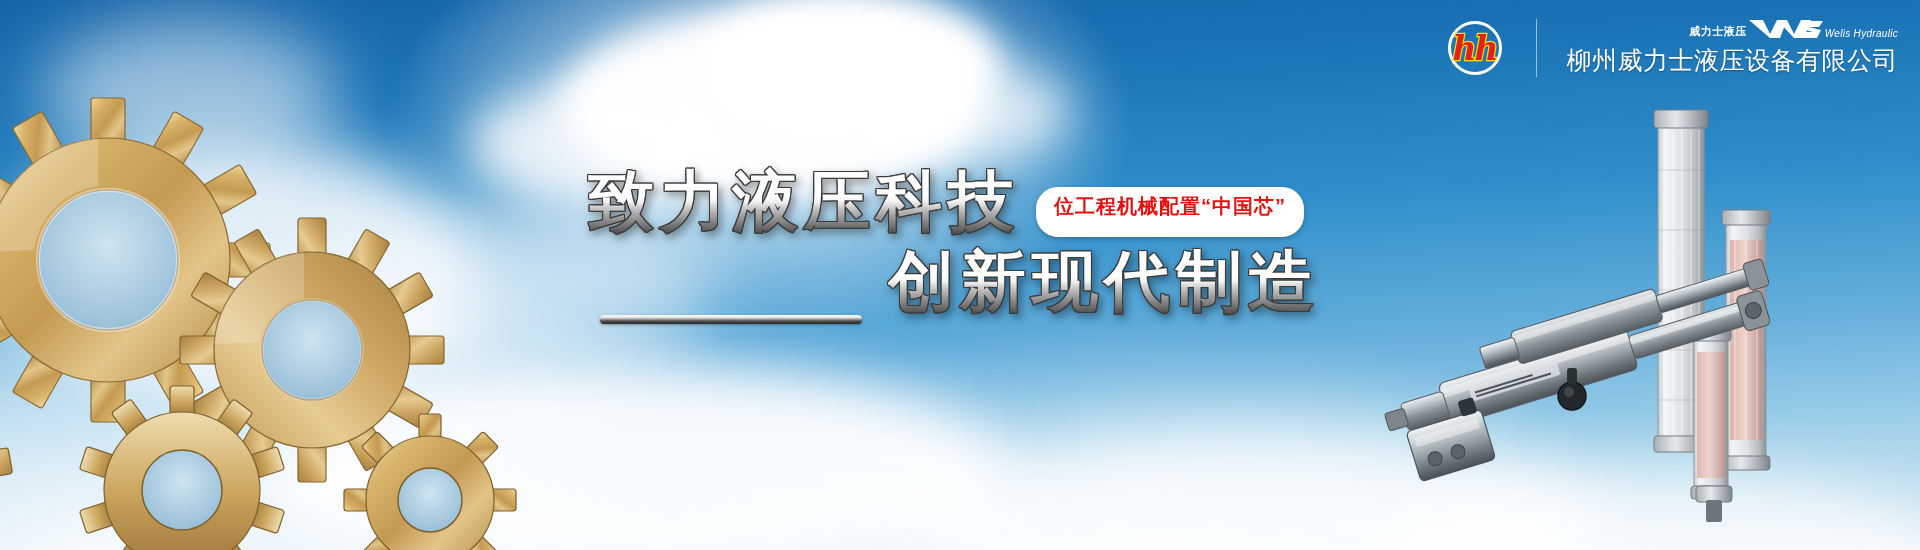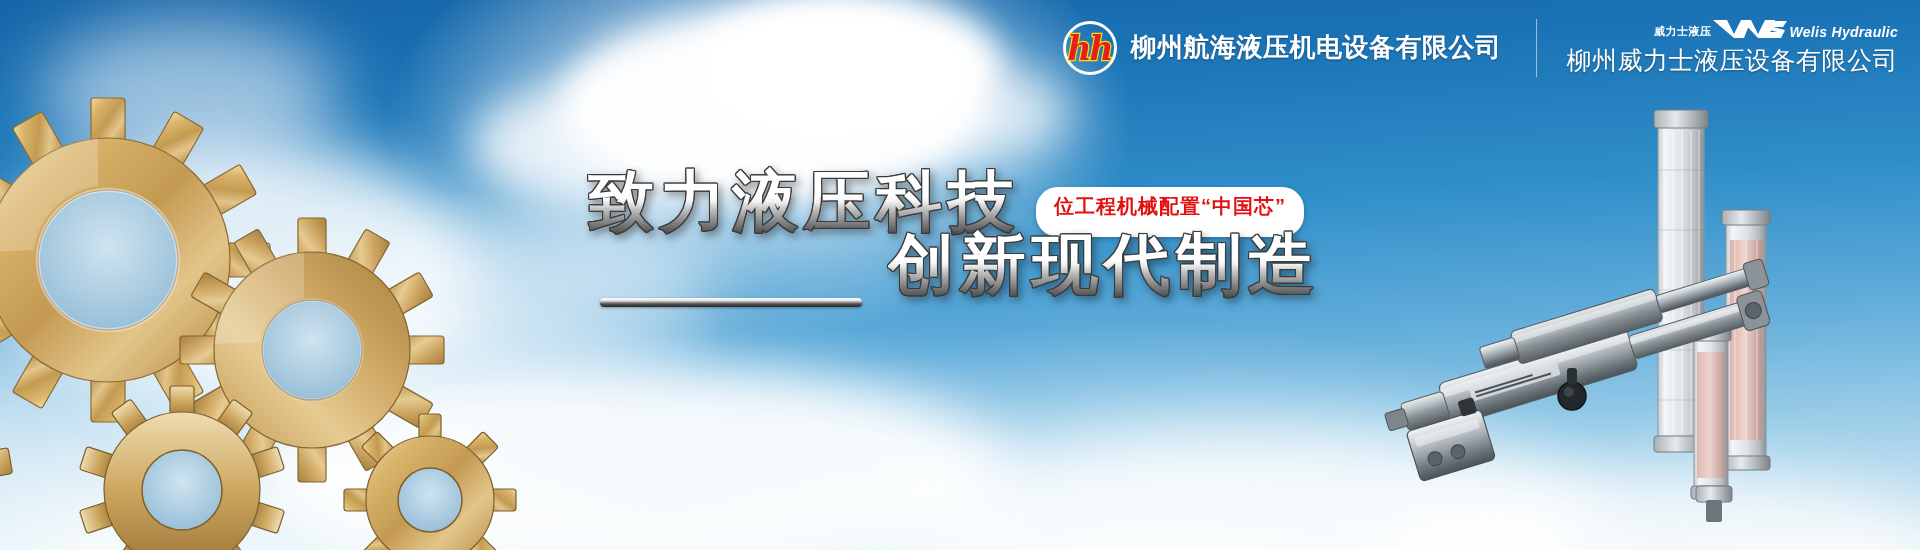--- a/index.html
+++ b/index.html
@@ -74,37 +74,37 @@
   }
 
   .divider-v {
     width:1px; height:58px; background:rgba(255,255,255,.55);
     margin:0 26px 0 0;
   }
 
   .logo-right { text-align:center; padding-left:4px; }
   .welis-mark { display:flex; align-items:flex-end; justify-content:flex-end; height:22px; margin-bottom:4px; }
   .welis-cn { color:#fff; font-size:11px; font-weight:700; letter-spacing:.5px; line-height:1; padding-bottom:3px; }
-  .welis-en { color:#fff; font-size:14px; font-weight:700; font-style:italic; letter-spacing:.3px; line-height:1; padding-bottom:1px; }
+  .welis-en { color:#fff; font-size:10px; font-weight:400; font-style:italic; letter-spacing:.3px; line-height:1; padding-bottom:1px; }
   .co-name2 {
     color:#fff; font-size:25px; font-weight:400;
     letter-spacing:.5px; white-space:nowrap;
     text-shadow:0 1px 2px rgba(0,0,0,.35);
   }
 
   
   .headline { position:absolute; left:0; top:0; width:1592px; height:550px; pointer-events:none; }
 
   .hl-line1 {
     position:absolute; left:588px; top:166px;
     display:flex; align-items:center; gap:16px;
     pointer-events:auto;
   }
   .hl-line2 {
-    position:absolute; left:600px; top:229px;
+    position:absolute; left:600px; top:246px;
     display:flex; align-items:center; gap:26px;
     pointer-events:auto;
   }
 
   .metal {
     font-size:66px; font-weight:700;
     letter-spacing:6px;
     line-height:1.08;
     background:linear-gradient(180deg,#ffffff 0%, #ffffff 42%, #f2f2f2 50%, #bdbdbd 62%, #8e8e8e 76%, #5f5f5f 90%, #3c3c3c 100%);
     -webkit-background-clip:text; background-clip:text;
@@ -477,21 +477,20 @@
       </g>
     </svg>
   </div>
 
   <div class="logos">
 
     <div class="logo-left">
       <div class="hh-mark">
         <span>hh</span>
       </div>
-      <div class="co-name">柳州航海液压机电设备有限公司</div>
     </div>
 
     <div class="divider-v"></div>
 
     <div class="logo-right">
       <div class="welis-mark">
         <span class="welis-cn">威力士液压</span>
         <svg width="78" height="22" viewBox="0 0 78 22">
           <path d="M2,2 L16,2 L23,16 L30,2 L40,2 L33,20 L23,20 Z M30,2 L40,2 L47,16 L54,2 L64,2 L57,20 L47,20 Z" fill="#fff"></path>
           <path d="M58,3 L76,3 L72,9 L62,9 L74,12 L70,20 L52,20 L56,14 L66,14 L55,11 Z" fill="#fff"></path>

